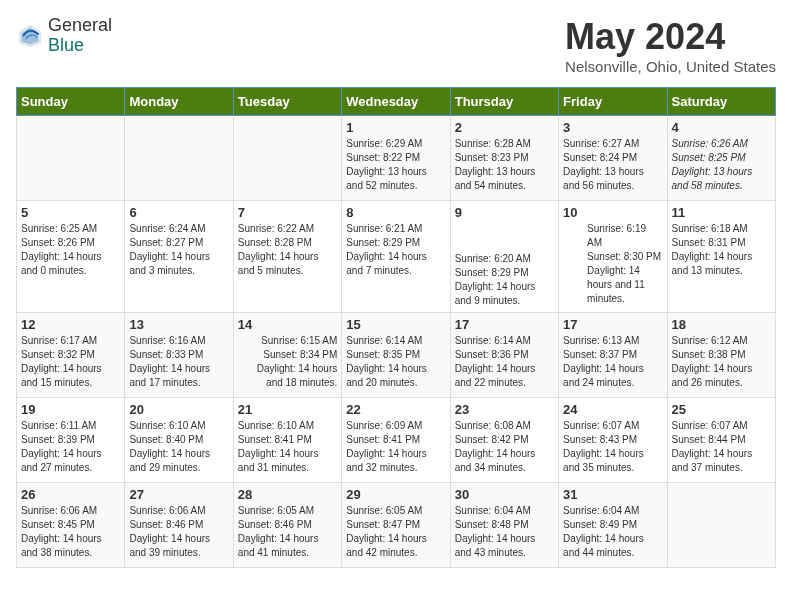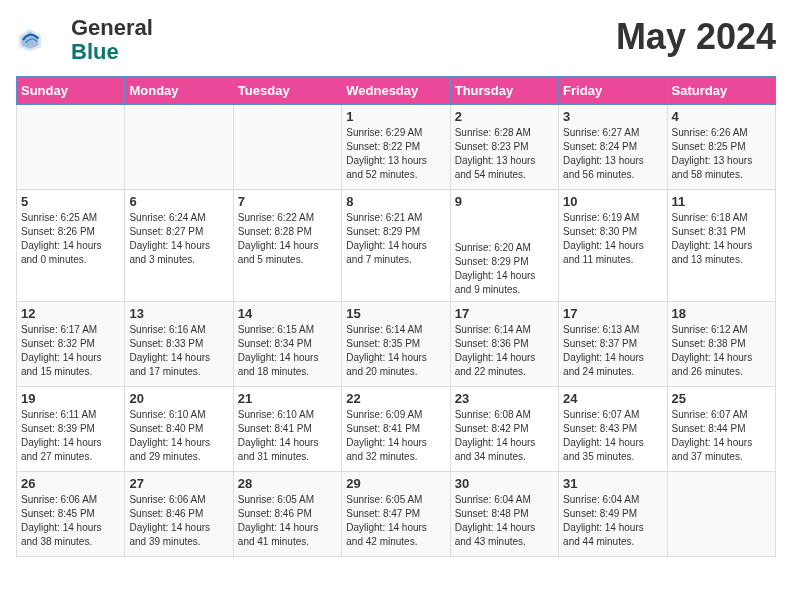--- a/index.html
+++ b/index.html
@@ -15,24 +15,23 @@
       justify-content: space-between;
       align-items: flex-start;
       margin-bottom: 12px;
     }
     .logo {
       display: flex;
       align-items: center;
       gap: 4px;
     }
     .logo-text {
-      font-size: 22px;
-      font-weight: bold;
+      font-size: 18px;
+      font-weight: normal;
       line-height: 1.1;
-      margin-left: 23px;
     }
     .logo-text .general { color: #333; }
     .logo-text .blue { color: #0f766e; }
     .logo-icon {
       width: 28px;
       height: 28px;
     }
     .title-block {
     }
     .month-title {
@@ -43,21 +42,21 @@
     .location {
       font-size: 15px;
       color: #555;
     }
     table {
       width: 100%;
       border-collapse: collapse;
       table-layout: fixed;
     }
     thead tr {
-      background-color: #ec4899;
+      background-color: #4d7c0f;
     }
     thead th {
       color: #fff;
       font-size: 13px;
       font-weight: bold;
       padding: 6px 4px;
       text-align: left;
       border: 1px solid #5590cc;
     }
     tbody tr {
@@ -102,20 +101,21 @@
       <path d="M10,20 Q20,6 32,18" stroke="#1a5fa8" stroke-width="3" fill="none"></path>
       <path d="M14,24 Q22,14 30,22" stroke="#2a8fd4" stroke-width="2" fill="none"></path>
     </svg>
     <div class="logo-text">
       <div><span class="general">General</span></div>
       <div><span class="blue">Blue</span></div>
     </div>
   </div>
   <div class="title-block">
     <div class="month-title">May 2024</div>
+    <div class="location">Nelsonville, Ohio, United States</div>
   </div>
 </div>
 
 <table>
   <thead>
     <tr>
     <th>Sunday</th>
         <th>Monday</th>
         <th>Tuesday</th>
         <th>Wednesday</th>
@@ -142,21 +142,21 @@
 Daylight: 13 hours and 54 minutes.</div>
         </td>
         <td>
           <div class="day-num">3</div>
           <div class="day-info" style="white-space: pre-line;">Sunrise: 6:27 AM
 Sunset: 8:24 PM
 Daylight: 13 hours and 56 minutes.</div>
         </td>
         <td>
           <div class="day-num">4</div>
-          <div class="day-info" style="white-space: pre-line;">Sunrise: 6:26 AM
+          <div class="day-info" style="white-space: pre-line; font-style: italic;">Sunrise: 6:26 AM
 Sunset: 8:25 PM
 Daylight: 13 hours and 58 minutes.</div>
         </td>
       </tr>
       <tr>
         <td>
           <div class="day-num">5</div>
           <div class="day-info" style="white-space: pre-line;">Sunrise: 6:25 AM
 Sunset: 8:26 PM
 Daylight: 14 hours and 0 minutes.</div>
@@ -180,21 +180,21 @@
 Daylight: 14 hours and 7 minutes.</div>
         </td>
         <td>
           <div class="day-num">9</div>
           <div class="day-info" style="white-space: pre-line; margin-top: 32px;">Sunrise: 6:20 AM
 Sunset: 8:29 PM
 Daylight: 14 hours and 9 minutes.</div>
         </td>
         <td>
           <div class="day-num">10</div>
-          <div class="day-info" style="white-space: pre-line;">Sunrise: 6:19 AM
+          <div class="day-info" style="white-space: pre-line; margin-left: 24px;">Sunrise: 6:19 AM
 Sunset: 8:30 PM
 Daylight: 14 hours and 11 minutes.</div>
         </td>
         <td>
           <div class="day-num">11</div>
           <div class="day-info" style="white-space: pre-line;">Sunrise: 6:18 AM
 Sunset: 8:31 PM
 Daylight: 14 hours and 13 minutes.</div>
         </td>
       </tr>
@@ -206,21 +206,21 @@
 Daylight: 14 hours and 15 minutes.</div>
         </td>
         <td>
           <div class="day-num">13</div>
           <div class="day-info" style="white-space: pre-line;">Sunrise: 6:16 AM
 Sunset: 8:33 PM
 Daylight: 14 hours and 17 minutes.</div>
         </td>
         <td>
           <div class="day-num">14</div>
-          <div class="day-info" style="white-space: pre-line;">Sunrise: 6:15 AM
+          <div class="day-info" style="white-space: pre-line; text-align: right;">Sunrise: 6:15 AM
 Sunset: 8:34 PM
 Daylight: 14 hours and 18 minutes.</div>
         </td>
         <td>
           <div class="day-num">15</div>
           <div class="day-info" style="white-space: pre-line;">Sunrise: 6:14 AM
 Sunset: 8:35 PM
 Daylight: 14 hours and 20 minutes.</div>
         </td>
         <td>

